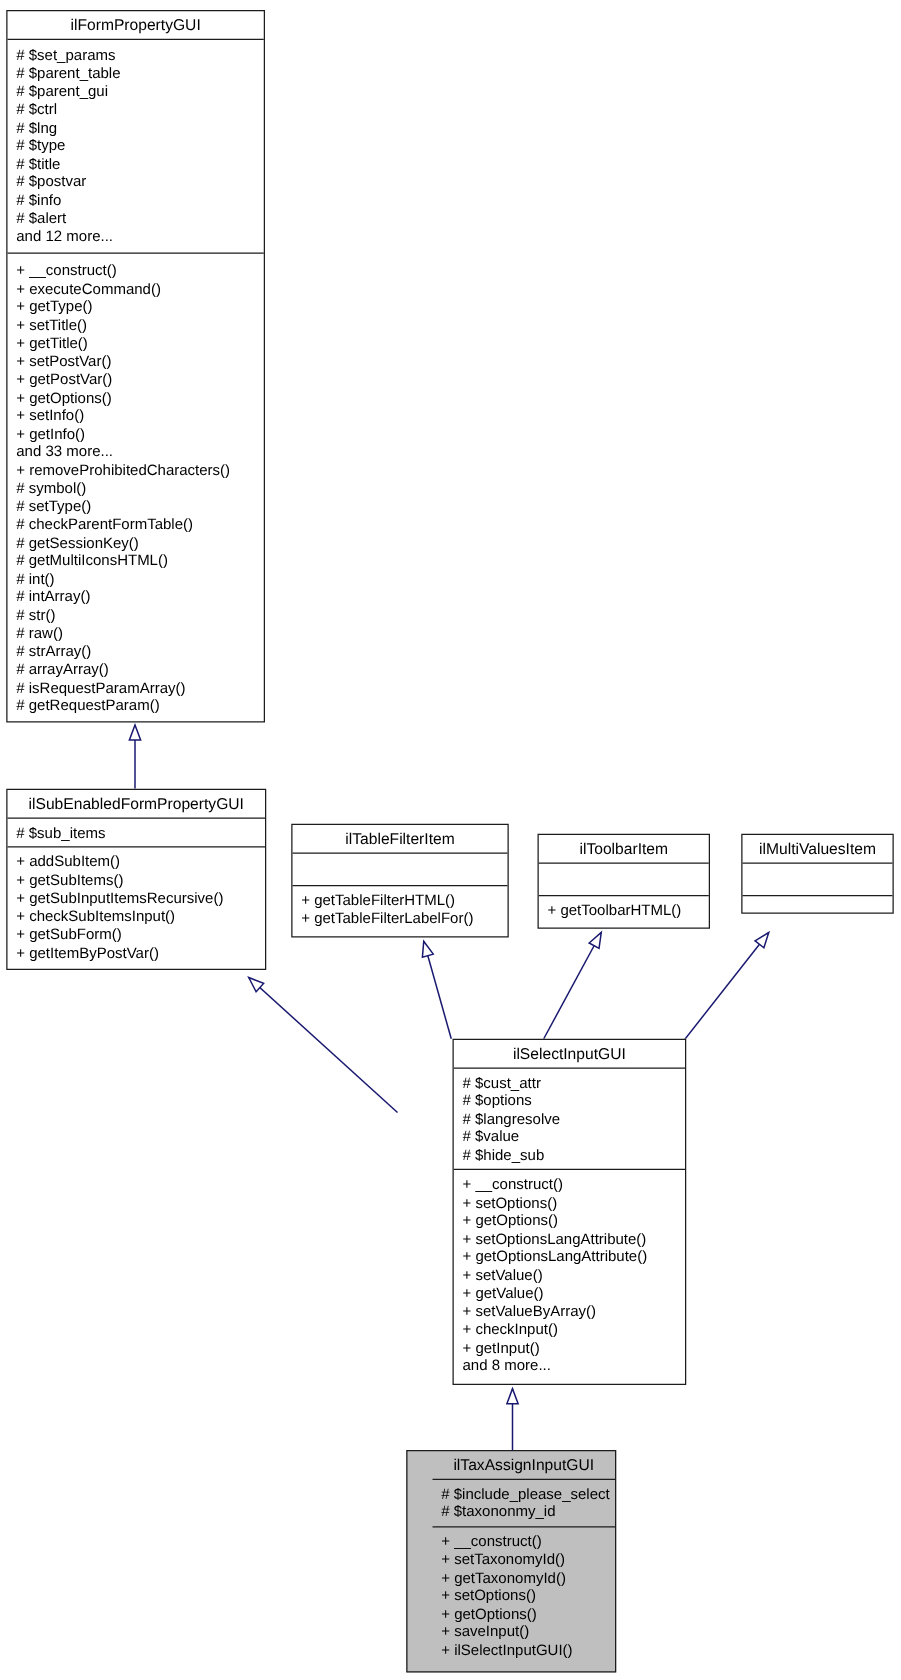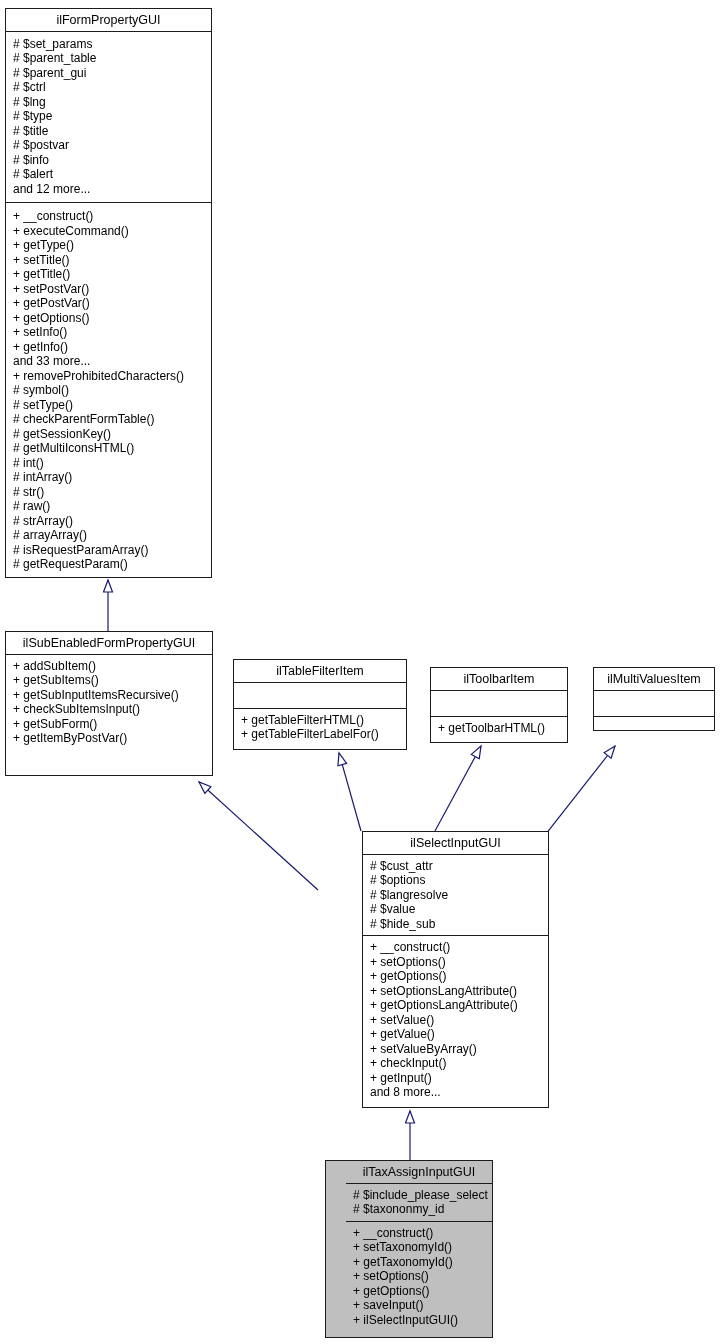--- a/index.html
+++ b/index.html
@@ -138,20 +138,23 @@
         <div class="member-row"># raw()</div>
         <div class="member-row"># strArray()</div>
         <div class="member-row"># arrayArray()</div>
         <div class="member-row"># isRequestParamArray()</div>
         <div class="member-row"># getRequestParam()</div>
       </div>
   </div>
 
   <div id="box-subenabled" class="class-box">
     <div class="class-title">ilSubEnabledFormPropertyGUI</div>
+    <div class="class-attrs">
+        <div class="member-row"># $sub_items</div>
+      </div>
     <div class="class-methods">
         <div class="member-row">+ addSubItem()</div>
         <div class="member-row">+ getSubItems()</div>
         <div class="member-row">+ getSubInputItemsRecursive()</div>
         <div class="member-row">+ checkSubItemsInput()</div>
         <div class="member-row">+ getSubForm()</div>
         <div class="member-row">+ getItemByPostVar()</div>
       </div>
   </div>
 

